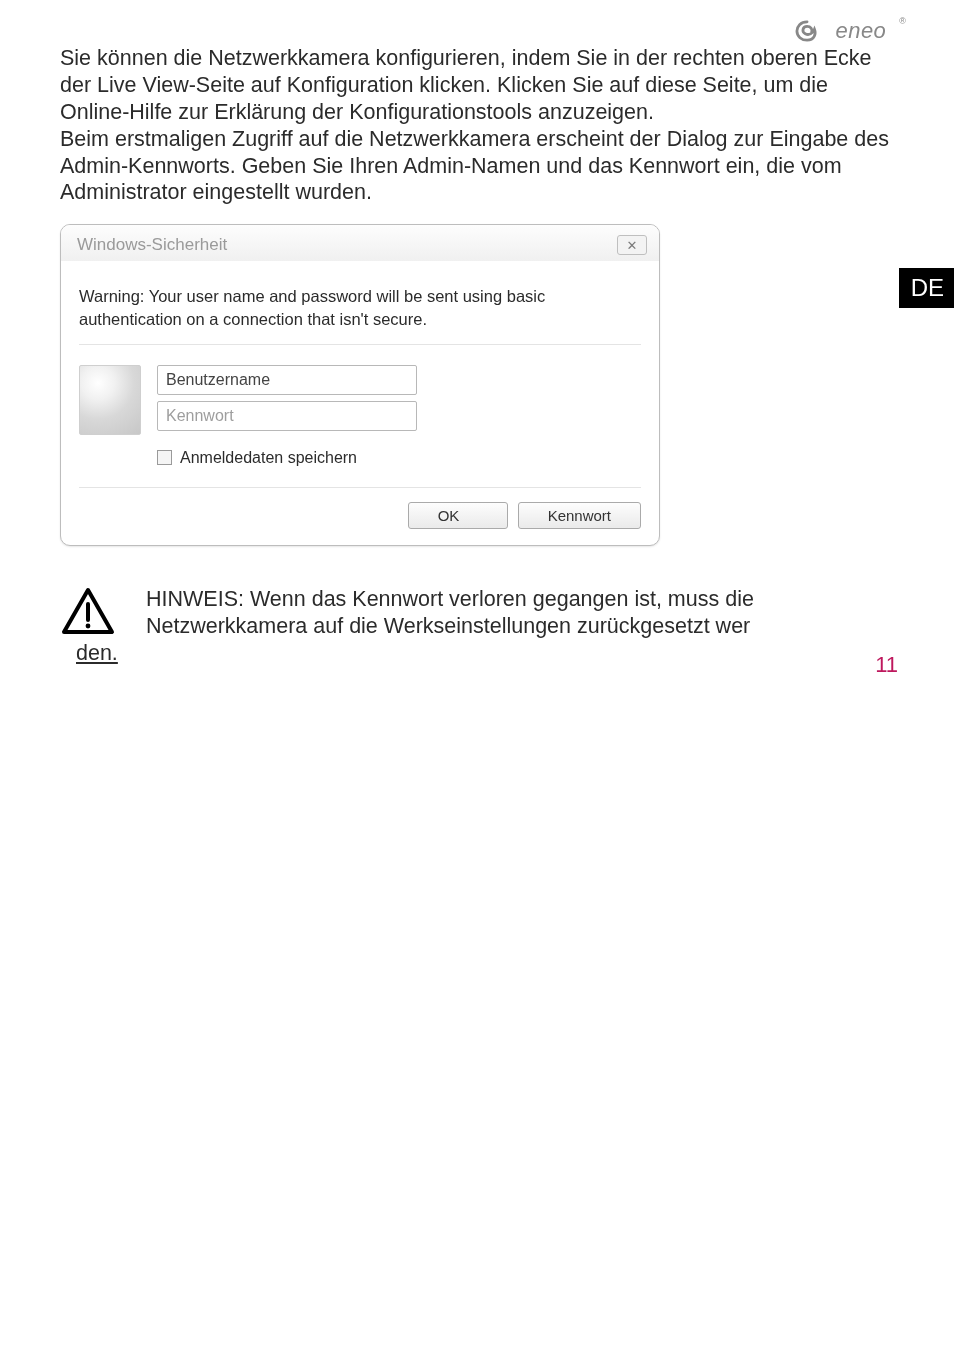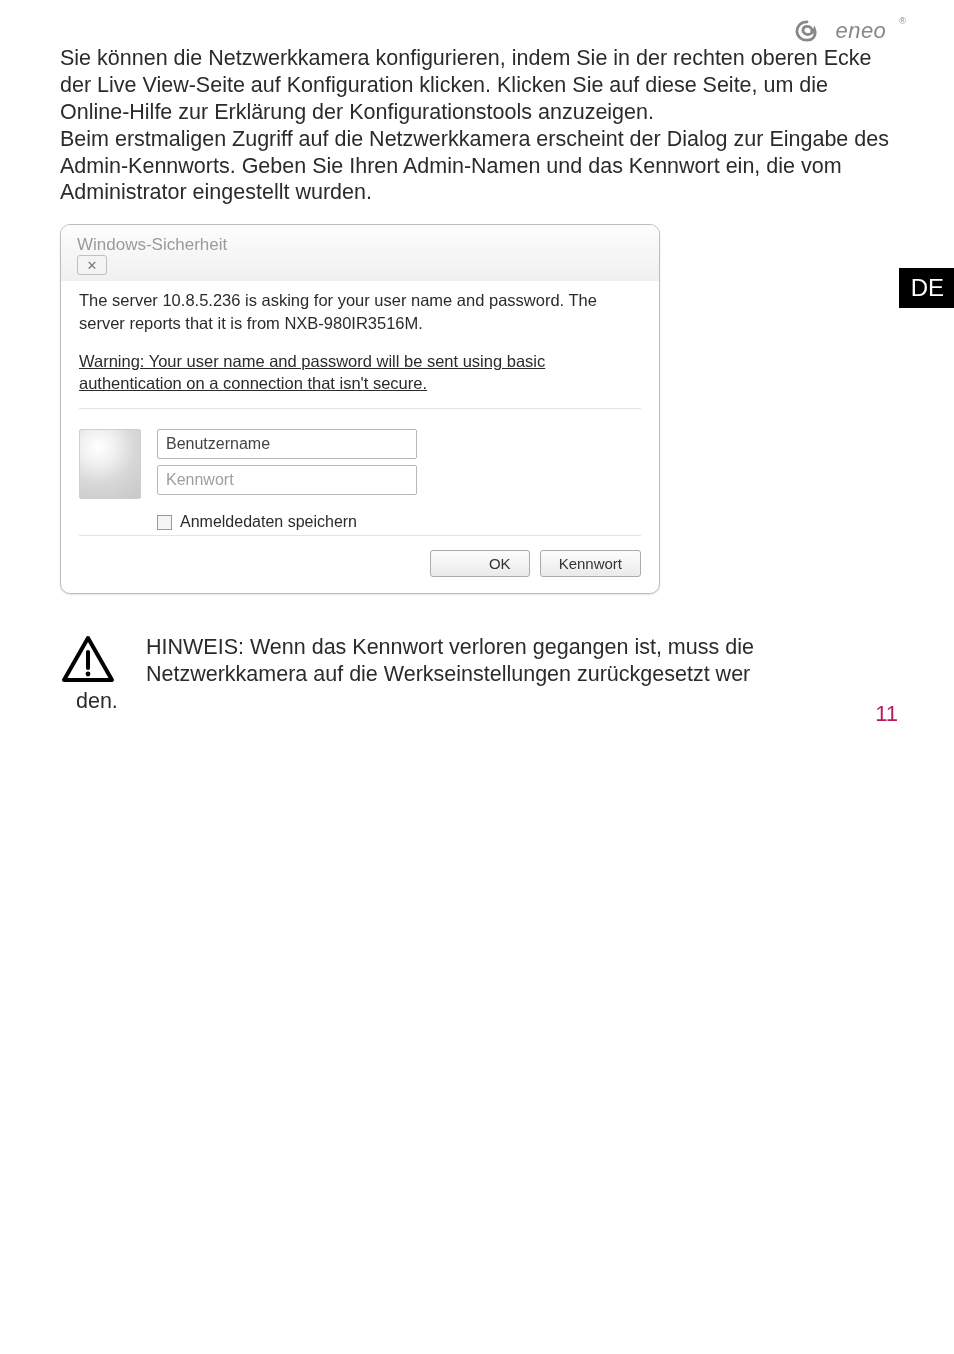--- a/index.html
+++ b/index.html
@@ -62,24 +62,24 @@
       margin-top: 18px;
       width: 600px;
       border: 1px solid #bdbdbd;
       border-radius: 10px;
       background: #fff;
       box-shadow: 0 1px 2px rgba(0,0,0,0.1);
       overflow: hidden;
     }
     .dlg-titlebar {
       display: flex;
+      align-items: center;
       justify-content: space-between;
       padding: 10px 12px 6px 16px;
       background: linear-gradient(#fdfdfd, #f0f0f0);
-      flex-direction: column;
     }
     .dlg-title {
       color: #9a9a9a;
       font-size: 17px;
     }
     .dlg-closebox {
       width: 30px;
       height: 20px;
       border: 1px solid #bfbfbf;
       border-radius: 3px;
@@ -101,28 +101,27 @@
       color: #2b2b2b;
       line-height: 1.35;
     }
     .dlg-warn {
       margin-top: 16px;
       font-size: 16.5px;
       color: #2b2b2b;
       line-height: 1.35;
       padding-bottom: 14px;
       border-bottom: 1px solid #e4e4e4;
-      text-decoration: underline;
     }
     .cred-row {
       display: flex;
       align-items: flex-start;
       gap: 16px;
       margin-top: 20px;
-      padding-bottom: 4px;
+      padding-bottom: 20px;
       border-bottom: 1px solid #e4e4e4;
     }
     .avatar {
       width: 62px;
       height: 70px;
       border: 1px solid #cfcfcf;
       background: radial-gradient(circle at 30% 25%, #fff 0%, #f1f1f1 25%, #d8d8d8 55%, #c7c7c7 100%);
       border-radius: 2px;
     }
     .cred-fields {
@@ -158,46 +157,47 @@
       color: #2b2b2b;
     }
     .dlg-buttons {
       display: flex;
       justify-content: flex-end;
       gap: 10px;
       margin-top: 14px;
     }
     .dlg-btn {
       min-width: 100px;
-      padding: 4px 18px;
+      padding: 4px 29px;
       border: 1px solid #aaa;
       border-radius: 3px;
       background: linear-gradient(#fdfdfd, #eaeaea);
       font-size: 15px;
-      text-align: right;
+      text-align: left;
       box-shadow: inset 0 0 1px rgba(255,255,255,0.8);
     }
     
     .note-block {
       display: flex;
       align-items: flex-start;
       gap: 30px;
       margin-top: 40px;
     }
     .warn-triangle {
       flex-shrink: 0;
     }
     .note-text {
       font-size: 21.5px;
       line-height: 1.25;
       color: #2b2b2b;
     }
     .note-shift {
       display: block;
       margin-left: -70px;
+      text-decoration: underline;
     }
     .page-num {
       position: absolute;
       bottom: 28px;
       right: 56px;
       font-size: 22px;
       color: #be185d;
     }
   </style>
 </head>
@@ -218,21 +218,20 @@
   <div class="lang-tab">DE</div>
 
   <div class="dlg-outer">
     <div class="dlg-titlebar">
       <span class="dlg-title">Windows-Sicherheit</span>
       <div class="dlg-closebox">
         <span class="dlg-close-x">✕</span>
       </div>
     </div>
     <div class="dlg-body">
-      <div class="dlg-msg">The server 10.8.5.236 is asking for your user name and password. The server reports that it is from NXB-980IR3516M.</div>
       <div class="dlg-warn">Warning: Your user name and password will be sent using basic authentication on a connection that isn't secure.</div>
       <div class="cred-row">
         <div class="avatar"></div>
         <div class="cred-fields">
           <input class="cred-input username" type="text" placeholder="Benutzername" style="">
           <input class="cred-input" type="password" placeholder="Kennwort" style="">
           <div class="chk-row">
             <div class="chk"></div>
             <span class="chk-label">Anmeldedaten speichern</span>
           </div>

